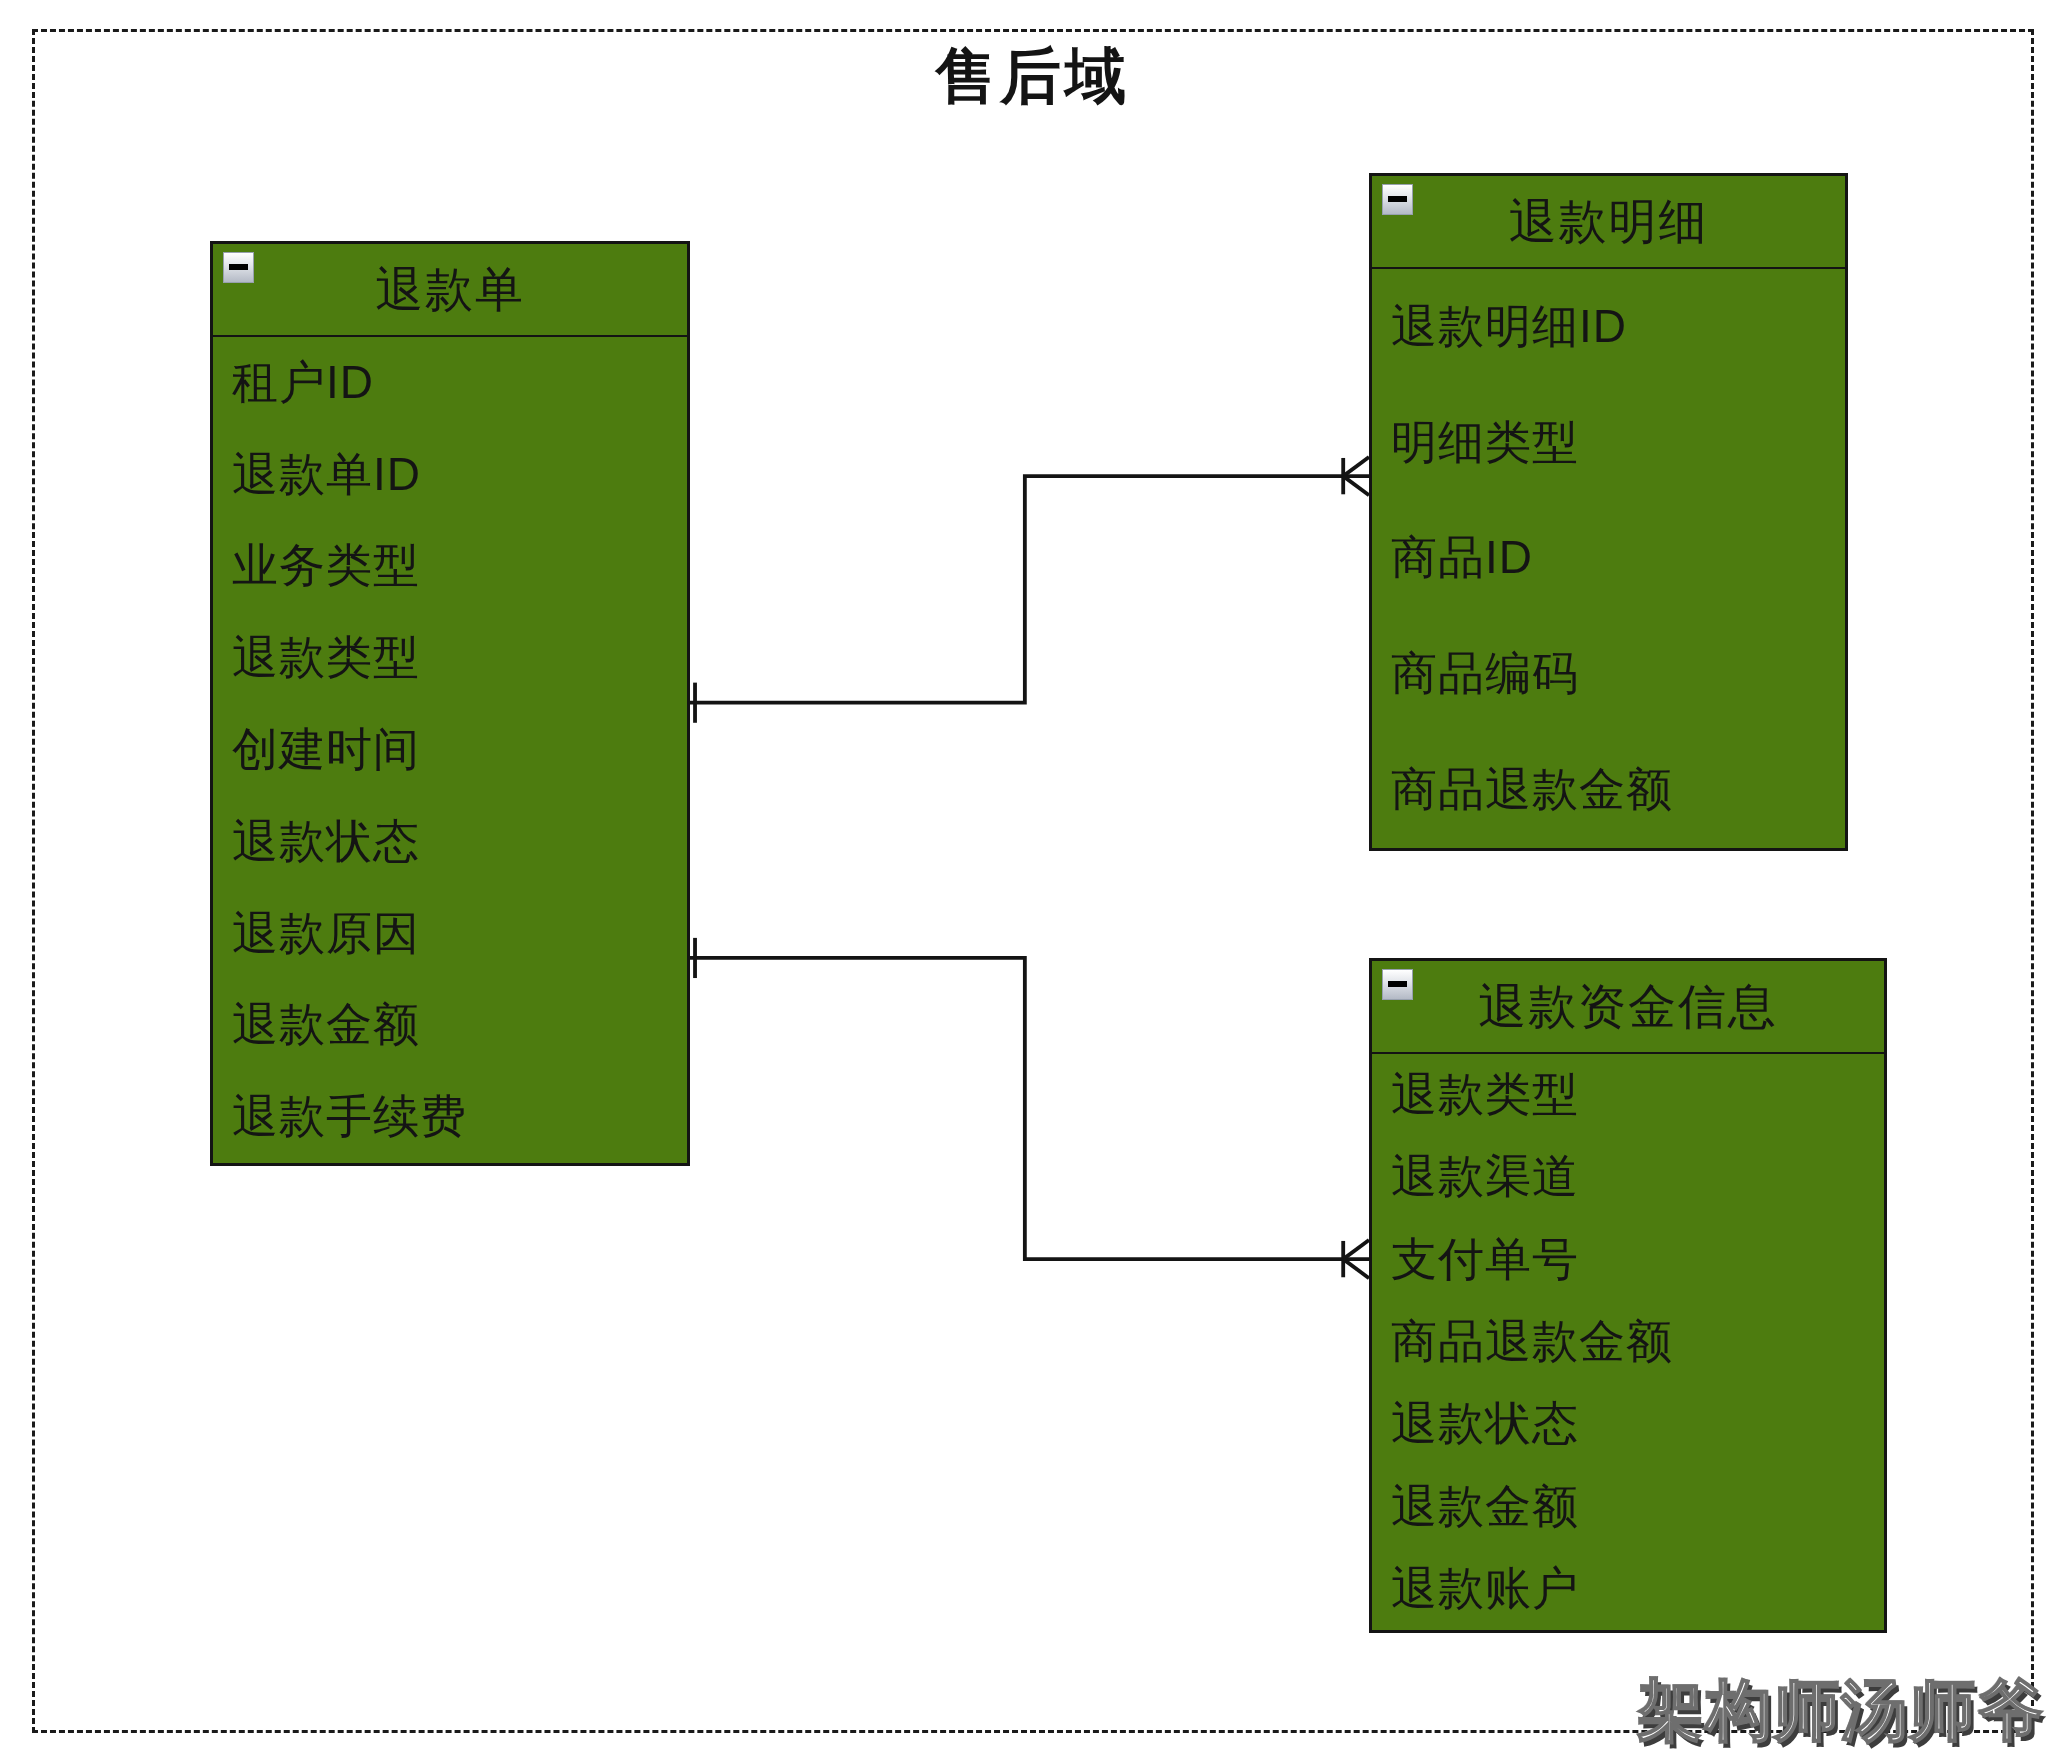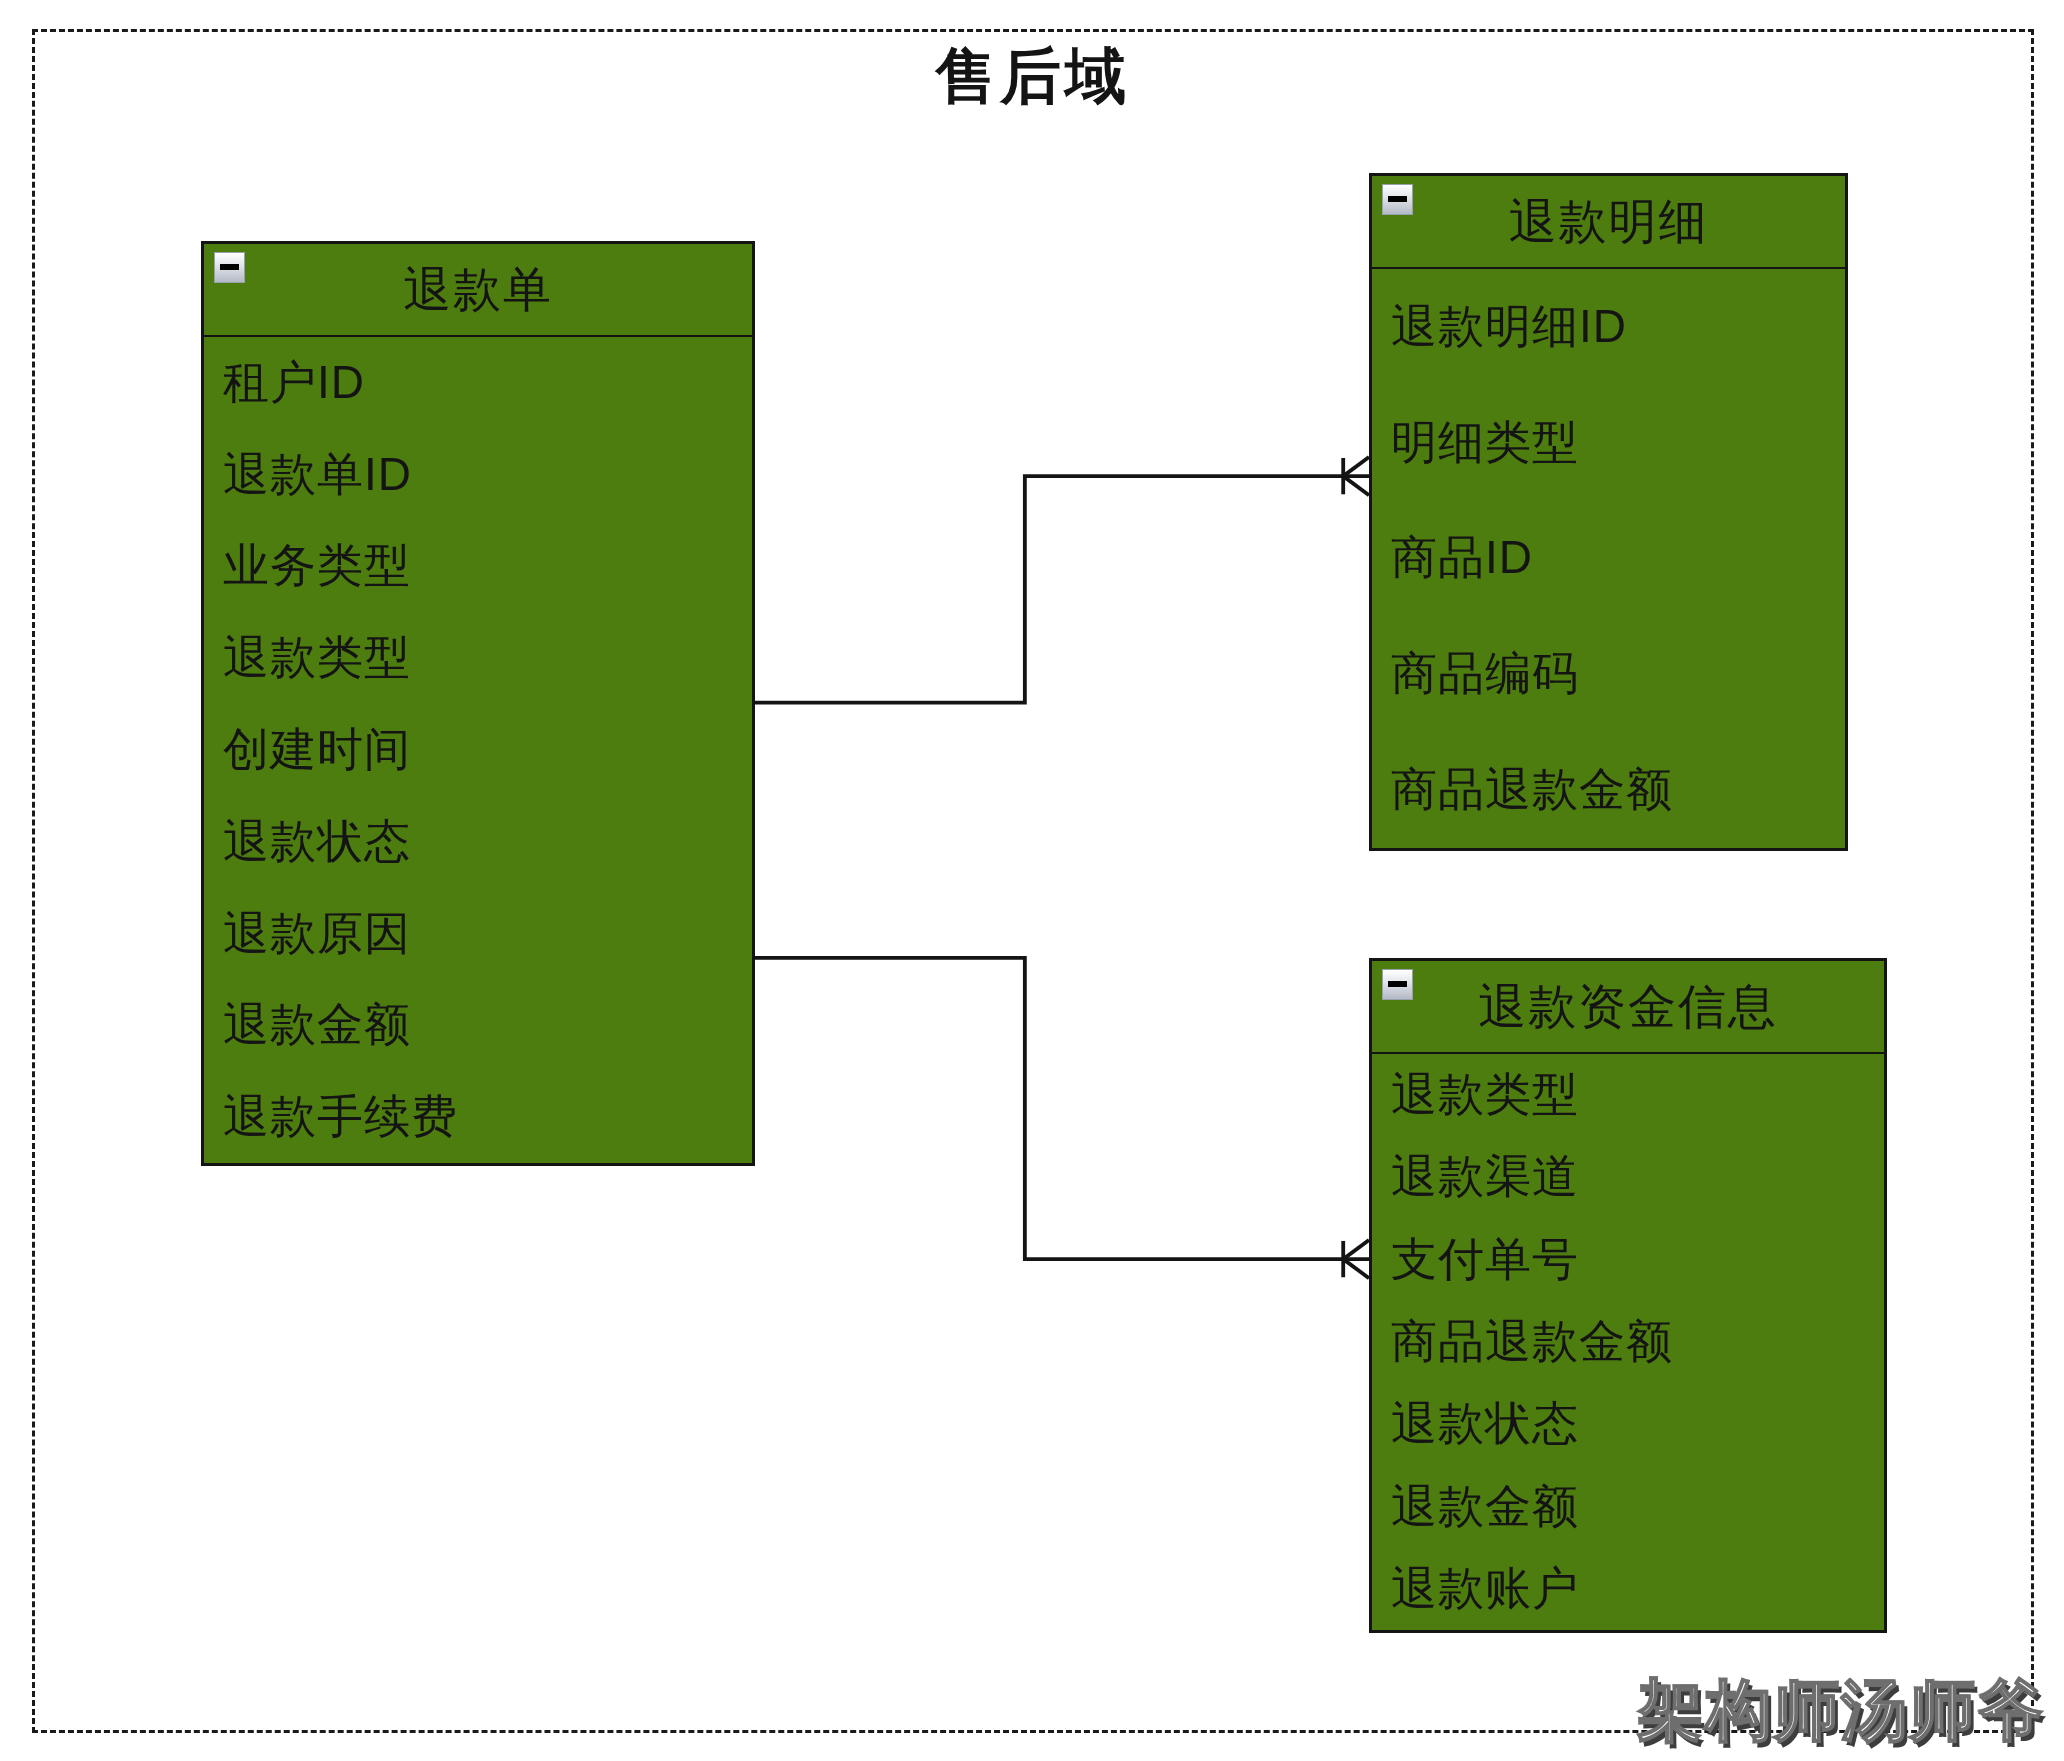--- a/index.html
+++ b/index.html
@@ -64,21 +64,21 @@
     </g>
     <g stroke="#141414" stroke-width="4" fill="none">
       <path d="M712 1002 H1072 V1317 H1432"></path>
       <line x1="727" y1="981" x2="727" y2="1023"></line>
       <line x1="1405" y1="1298" x2="1405" y2="1336"></line>
       <line x1="1405" y1="1317" x2="1432" y2="1297"></line>
       <line x1="1405" y1="1317" x2="1432" y2="1337"></line>
     </g>
   </svg>
 
-  <div class="entity" style="left:201px;top:241px;width:554px;height:925px;">
+  <div class="entity" style="left:210px;top:241px;width:480px;height:925px;">
     <div class="ent-header">
       <span class="collapse">
           <span class="bar"></span>
         </span>
       <span>退款单</span>
     </div>
     <div class="ent-fields">
       <div class="field">租户ID</div>
       <div class="field">退款单ID</div>
       <div class="field">业务类型</div>

